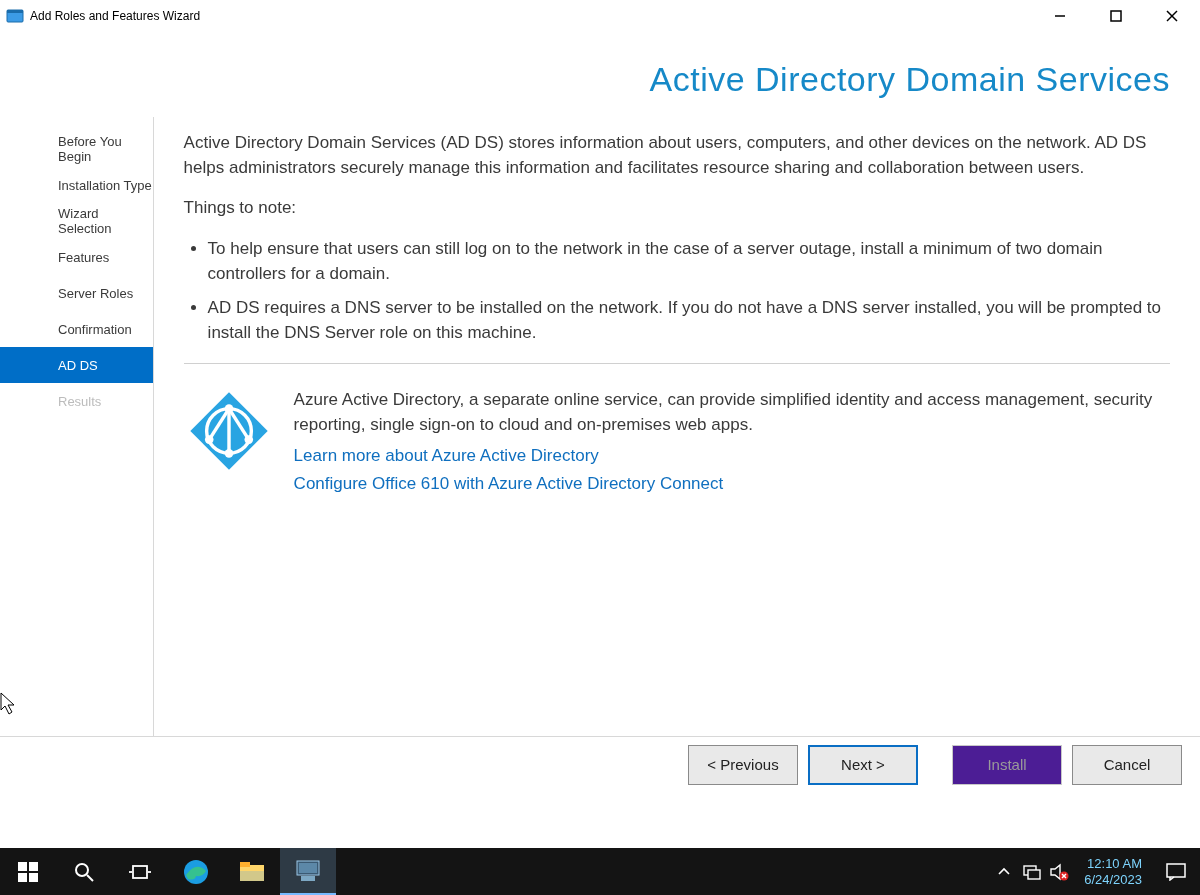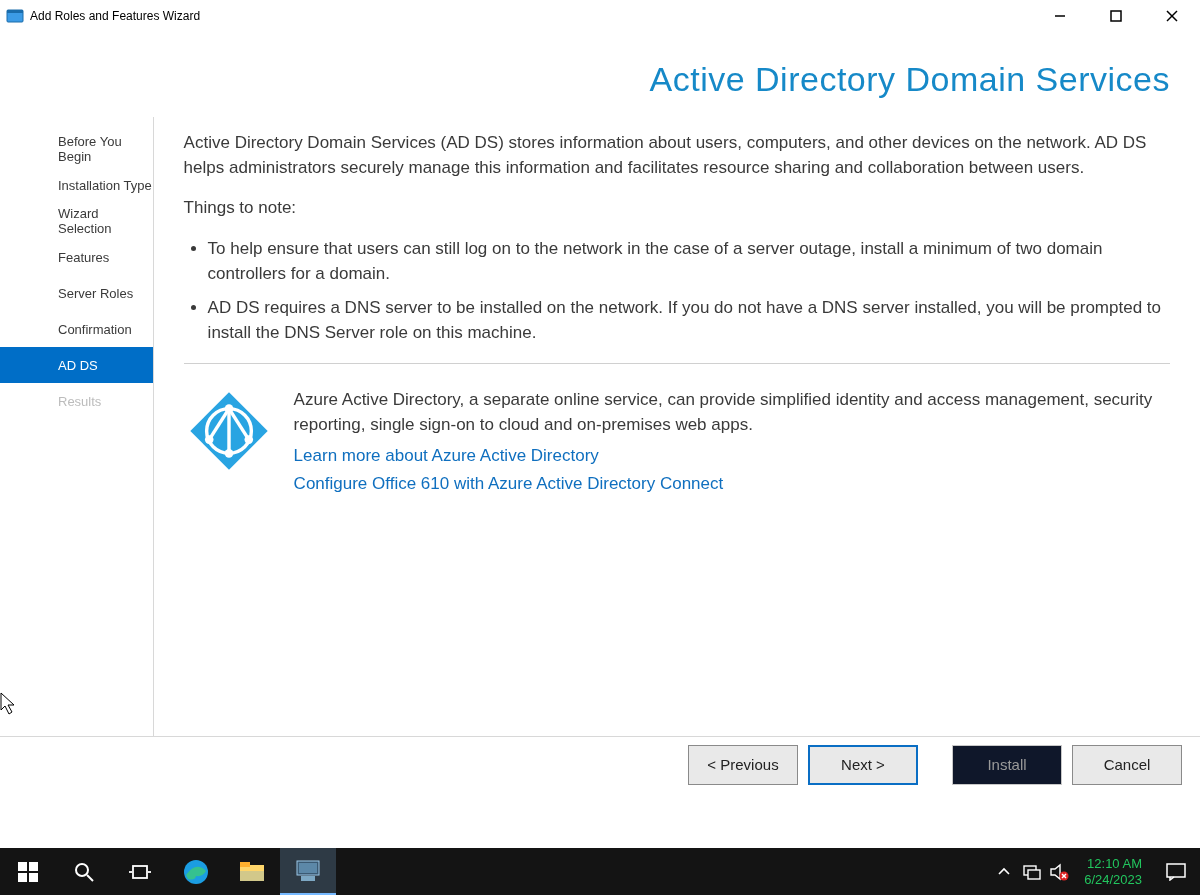--- a/index.html
+++ b/index.html
@@ -145,33 +145,33 @@
     background: #e9e9e9;
     font-size: 15px;
     color: #222;
     display: flex; align-items: center; justify-content: center;
   }
   .btn.default {
     border: 2px solid #0a6ec4;
   }
   .btn.disabled {
     color: #9a9a9a;
-    background: #0f172a;
+    background: #4c1d95;
     border-color: #c8c8c8;
   }
 
   
   .taskbar {
     position: absolute;
     left: 0; right: 0; bottom: 0;
     height: 47px;
     background: #141414;
     display: flex;
     align-items: center;
-    color: #22c55e;
+    color: #7dd3fc;
   }
   .tb-item {
     width: 56px; height: 47px;
     display: flex; align-items: center; justify-content: center;
   }
   .tb-item.active {
     background: #2e3a45;
     border-bottom: 2px solid #76b9ff;
   }
   .tb-right {

